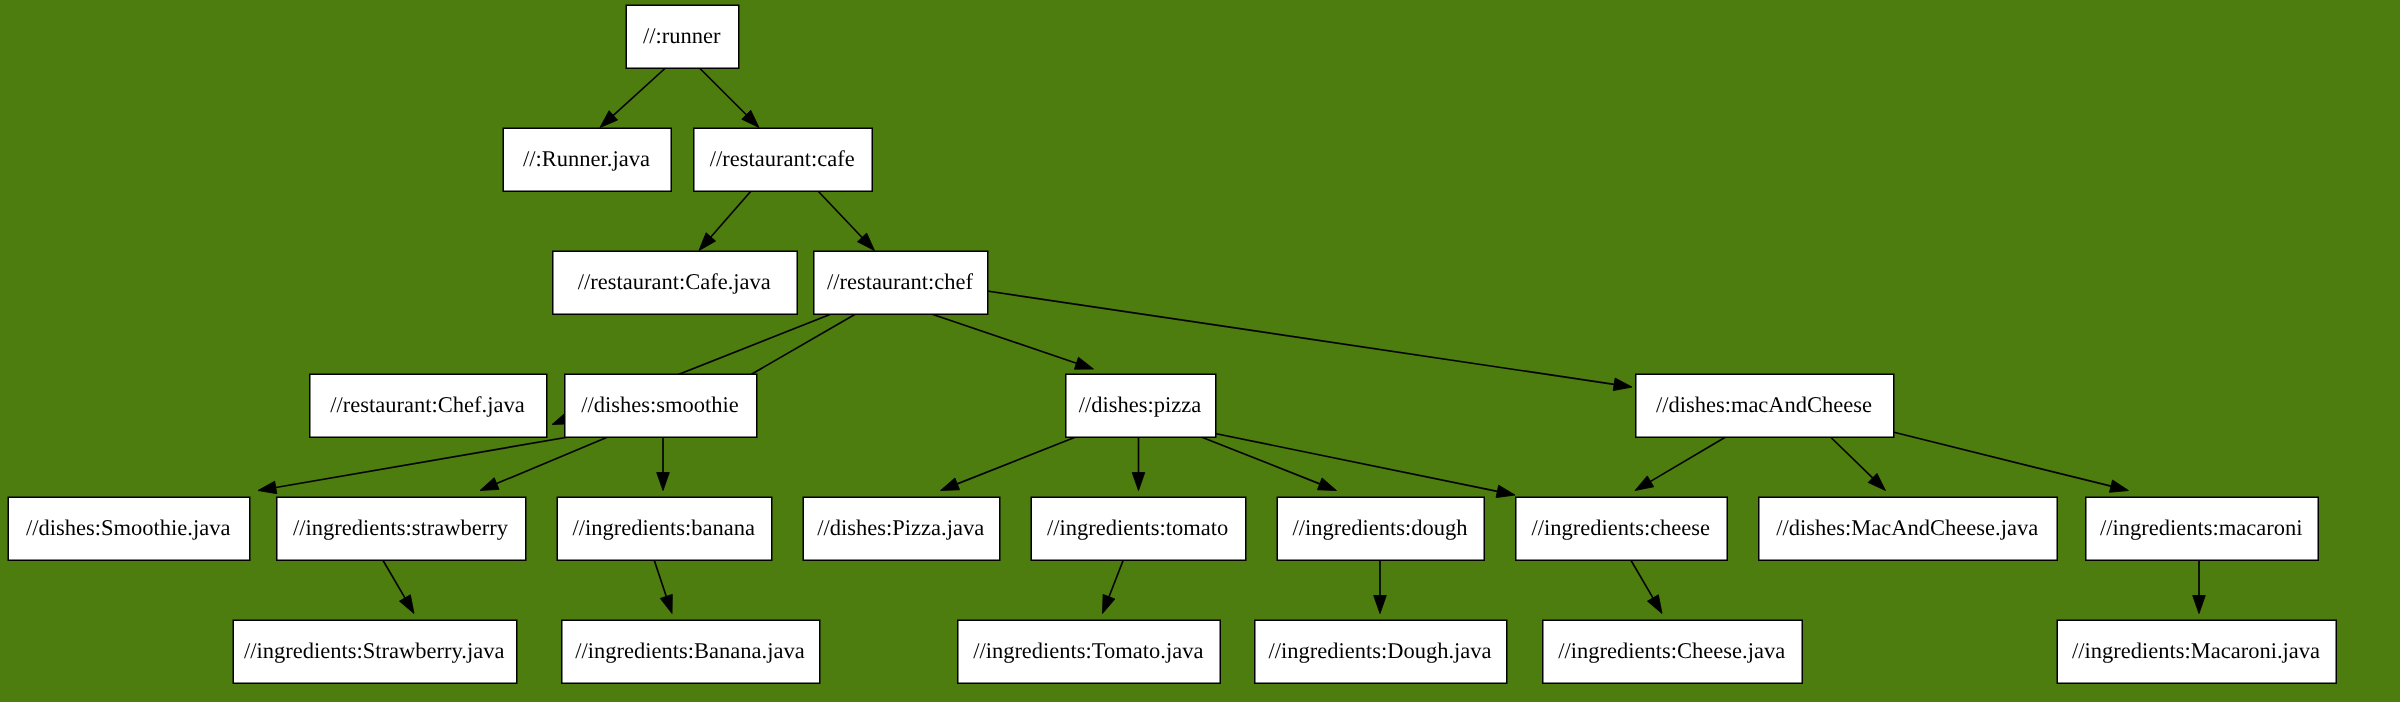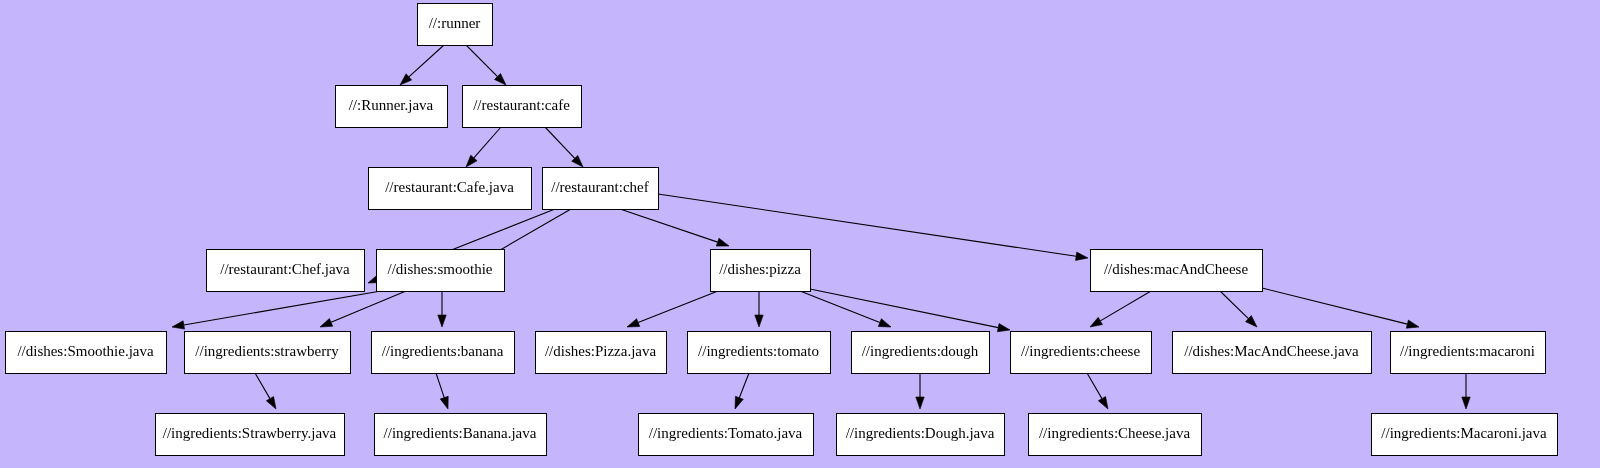--- a/index.html
+++ b/index.html
@@ -8,21 +8,21 @@
     background: #ffffff;
   }
   body {
     font-family: "Liberation Serif", "DejaVu Serif", serif;
   }
   #graph-root {
     position: relative;
     width: 1600px;
     height: 468px;
     overflow: hidden;
-    background: #c4b5fd;
+    background: #4d7c0f;
   }
   #graph-svg {
     position: absolute;
     left: 0;
     top: 0;
     width: 1600px;
     height: 468px;
   }
   .node-box {
     fill: #ffffff;

